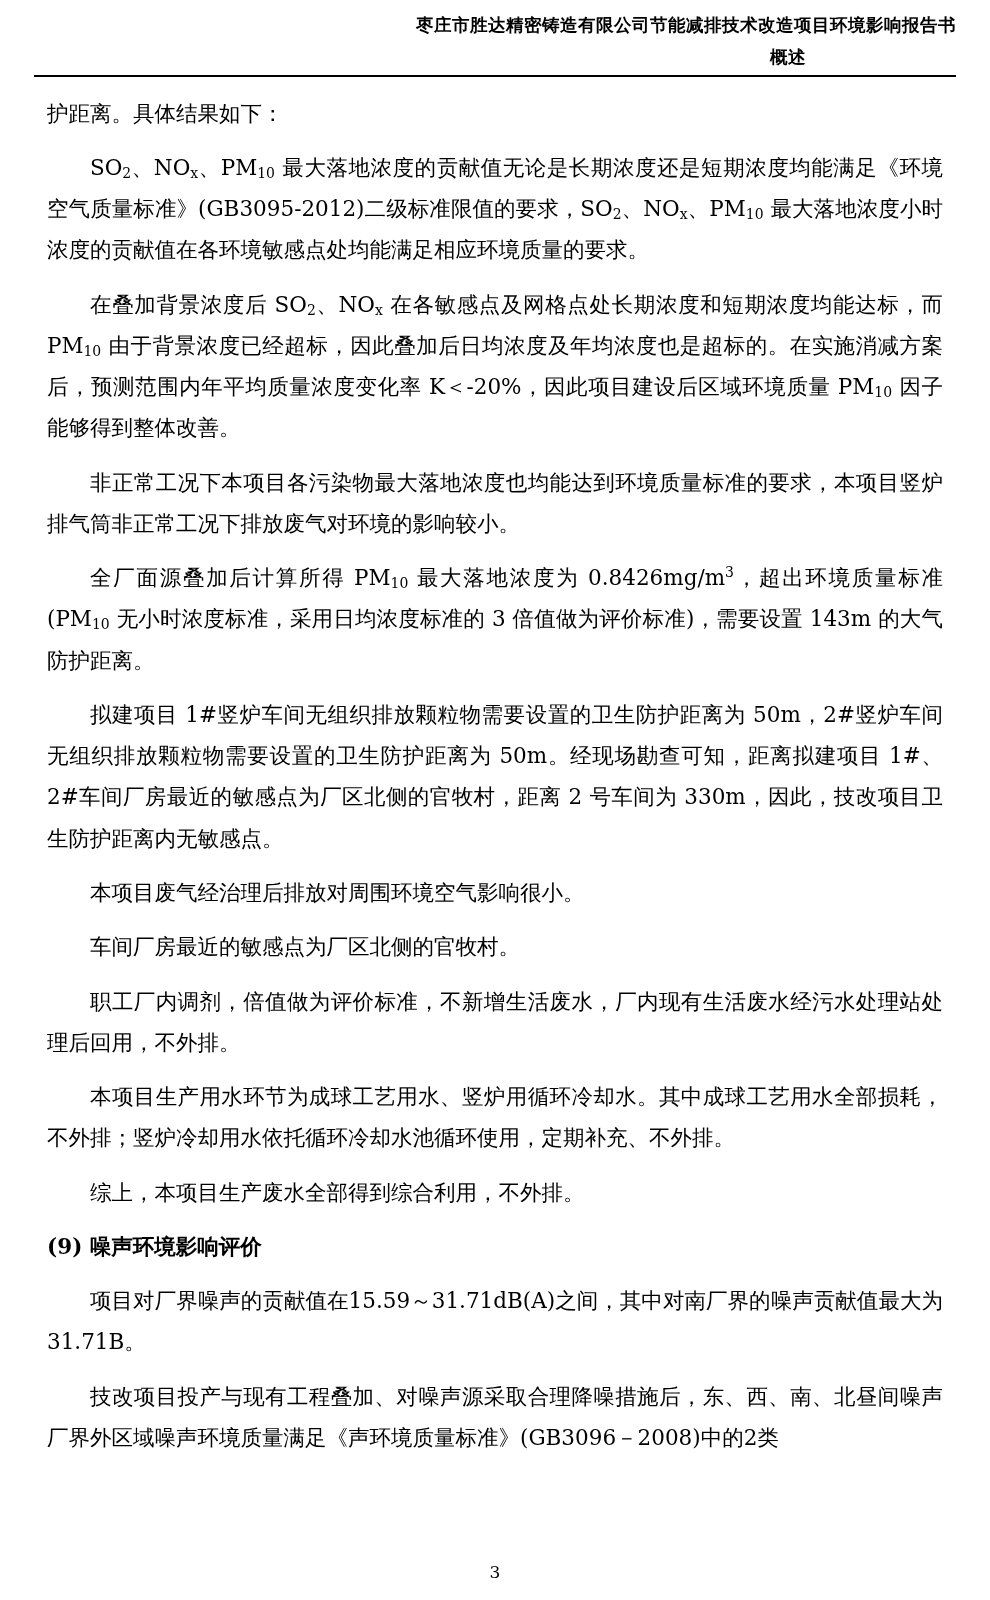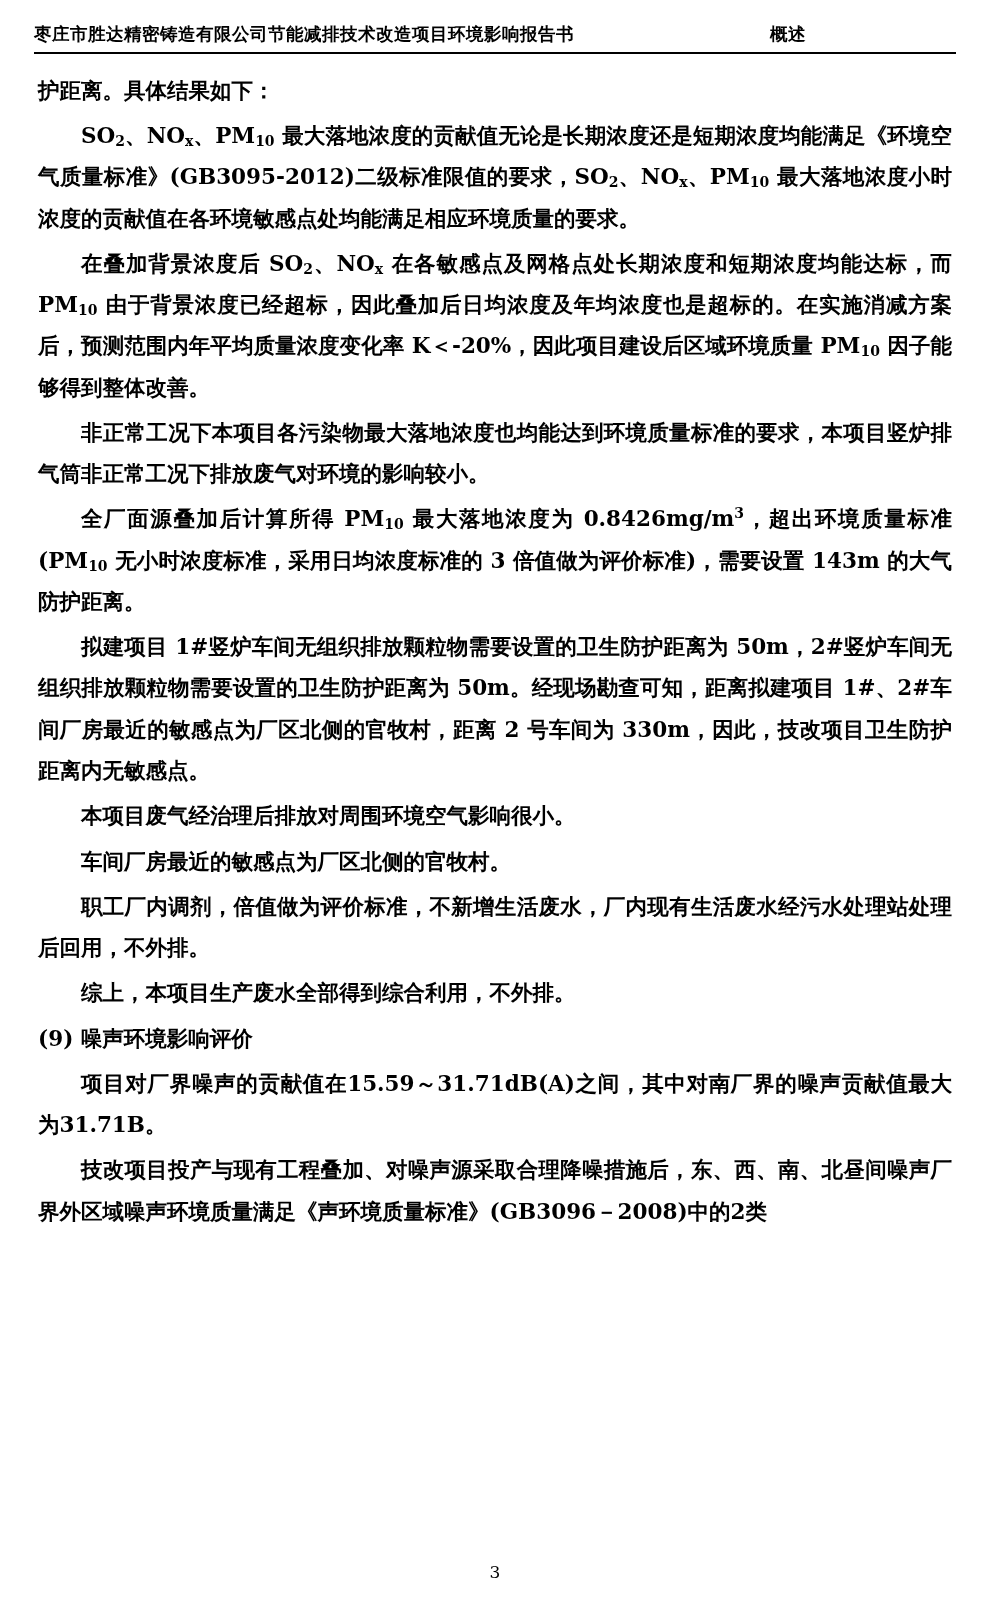--- a/index.html
+++ b/index.html
@@ -22,40 +22,40 @@
   .header {
     display: flex;
     align-items: flex-end;
     justify-content: space-between;
     font-size: 17.5px;
     font-weight: bold;
     letter-spacing: 0.5px;
     padding-bottom: 6px;
     border-bottom: 2px solid #000;
     line-height: 1.3;
+    flex-direction: column;
   }
   .header-left {
     white-space: nowrap;
   }
   .header-right {
     padding-right: 150px;
     white-space: nowrap;
     margin-top: 9px;
   }
   .body-text {
     font-size: 21.5px;
     line-height: 1.92;
     text-align: justify;
     text-justify: inter-ideograph;
     margin-top: 16px;
   }
   .body-text p {
-    margin: 4px;
+    margin: 13px;
     padding: 0;
-    font-weight: bold;
   }
   .indent {
     text-indent: 2em;
   }
   .noindent {
     text-indent: 0;
   }
   .bold {
     font-weight: bold;
   }
@@ -89,20 +89,21 @@
   <div class="body-text" id="body-text">
       <p class="noindent">护距离。具体结果如下：</p>
       <p class="indent">SO<sub>2</sub>、NO<sub>x</sub>、PM<sub>10</sub> 最大落地浓度的贡献值无论是长期浓度还是短期浓度均能满足《环境空气质量标准》(GB3095-2012)二级标准限值的要求，SO<sub>2</sub>、NO<sub>x</sub>、PM<sub>10</sub> 最大落地浓度小时浓度的贡献值在各环境敏感点处均能满足相应环境质量的要求。</p>
       <p class="indent">在叠加背景浓度后 SO<sub>2</sub>、NO<sub>x</sub> 在各敏感点及网格点处长期浓度和短期浓度均能达标，而 PM<sub>10</sub> 由于背景浓度已经超标，因此叠加后日均浓度及年均浓度也是超标的。在实施消减方案后，预测范围内年平均质量浓度变化率 K＜-20%，因此项目建设后区域环境质量 PM<sub>10</sub> 因子能够得到整体改善。</p>
       <p class="indent">非正常工况下本项目各污染物最大落地浓度也均能达到环境质量标准的要求，本项目竖炉排气筒非正常工况下排放废气对环境的影响较小。</p>
       <p class="indent">全厂面源叠加后计算所得 PM<sub>10</sub> 最大落地浓度为 0.8426mg/m<sup>3</sup>，超出环境质量标准(PM<sub>10</sub> 无小时浓度标准，采用日均浓度标准的 3 倍值做为评价标准)，需要设置 143m 的大气防护距离。</p>
       <p class="indent">拟建项目 1#竖炉车间无组织排放颗粒物需要设置的卫生防护距离为 50m，2#竖炉车间无组织排放颗粒物需要设置的卫生防护距离为 50m。经现场勘查可知，距离拟建项目 1#、2#车间厂房最近的敏感点为厂区北侧的官牧村，距离 2 号车间为 330m，因此，技改项目卫生防护距离内无敏感点。</p>
       <p class="indent">本项目废气经治理后排放对周围环境空气影响很小。</p>
       <p class="indent">车间厂房最近的敏感点为厂区北侧的官牧村。</p>
       <p class="indent">职工厂内调剂，倍值做为评价标准，不新增生活废水，厂内现有生活废水经污水处理站处理后回用，不外排。</p>
+      <p class="indent">本项目生产用水环节为成球工艺用水、竖炉用循环冷却水。其中成球工艺用水全部损耗，不外排；竖炉冷却用水依托循环冷却水池循环使用，定期补充、不外排。</p>
       <p class="indent">综上，本项目生产废水全部得到综合利用，不外排。</p>
       <p class="noindent bold">(9)  噪声环境影响评价</p>
       <p class="indent">项目对厂界噪声的贡献值在15.59～31.71dB(A)之间，其中对南厂界的噪声贡献值最大为31.71B。</p>
       <p class="indent">技改项目投产与现有工程叠加、对噪声源采取合理降噪措施后，东、西、南、北昼间噪声厂界外区域噪声环境质量满足《声环境质量标准》(GB3096－2008)中的2类</p>
     </div>
 
   <div class="footer">
     <span>3</span>
   </div>
 

